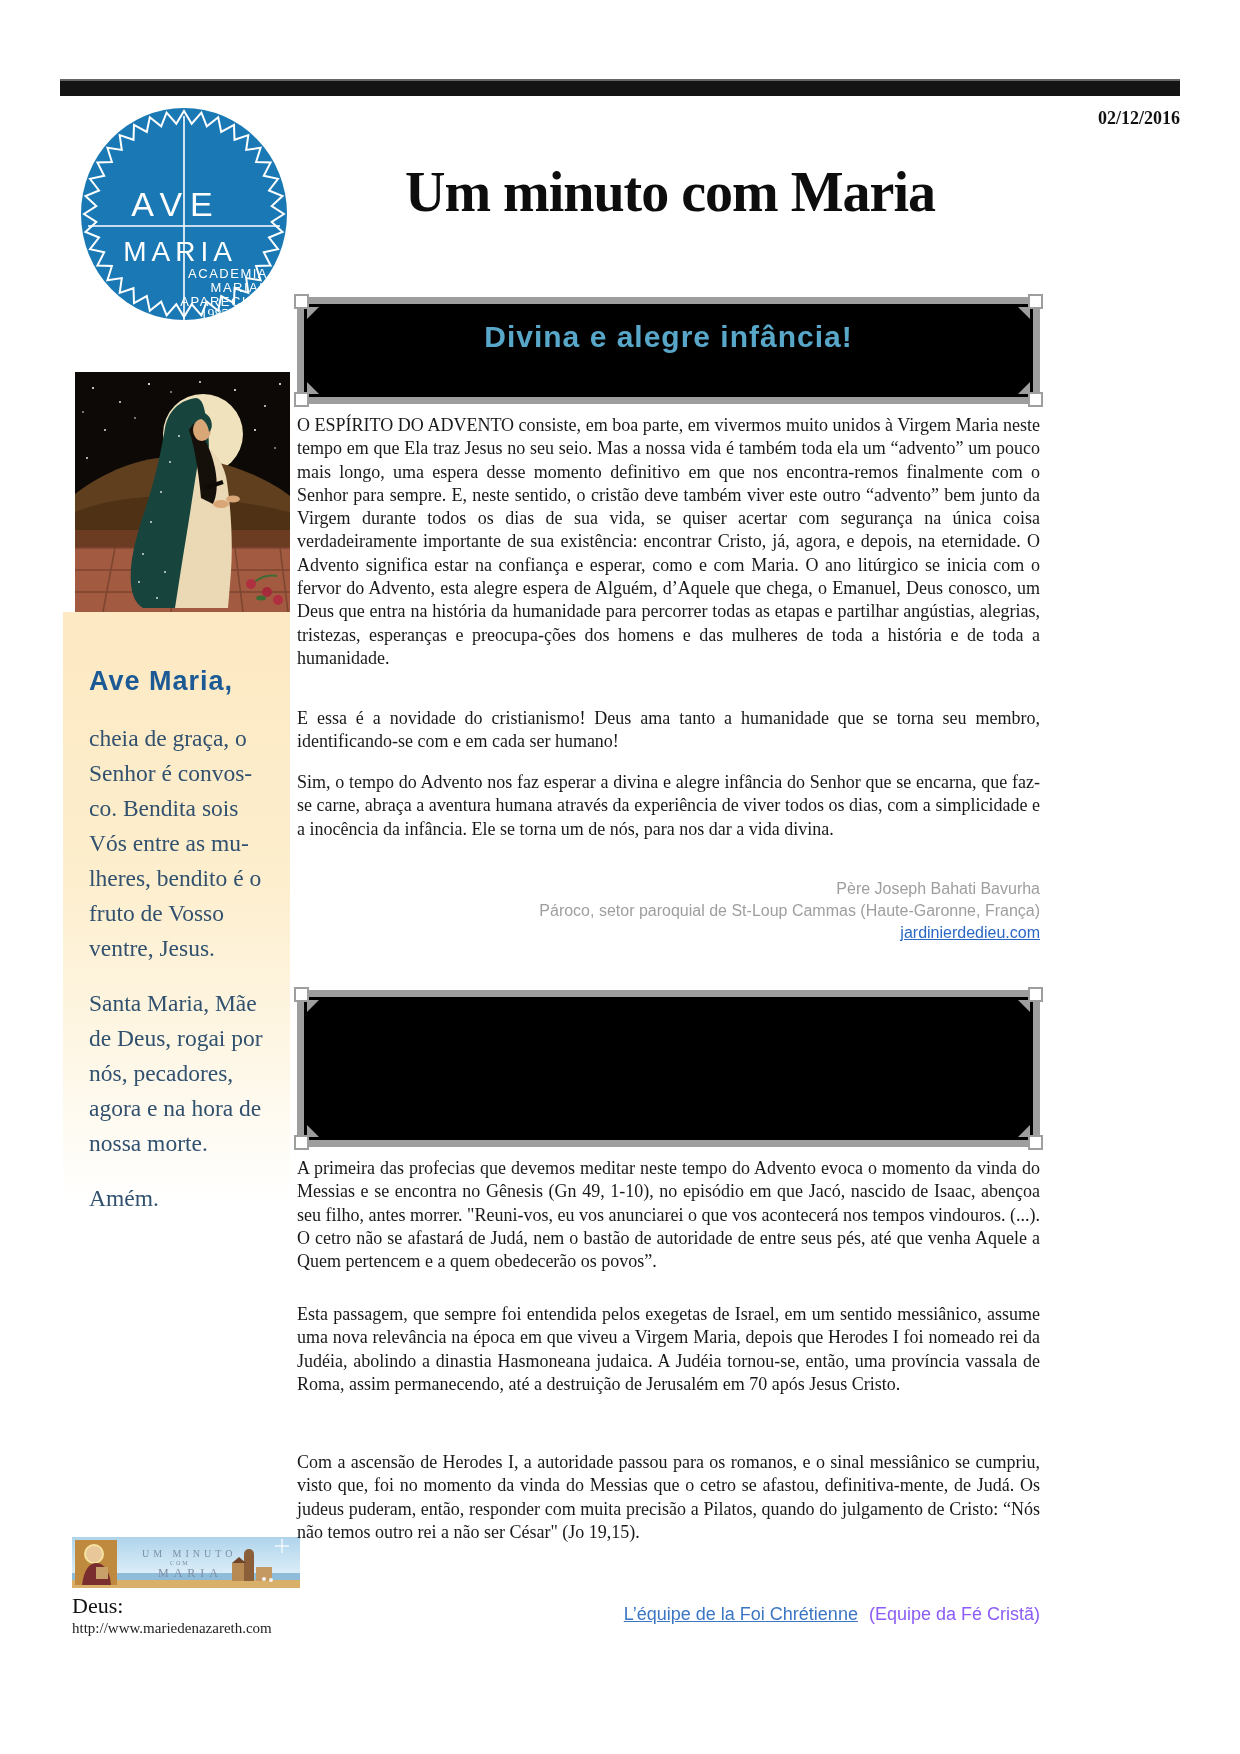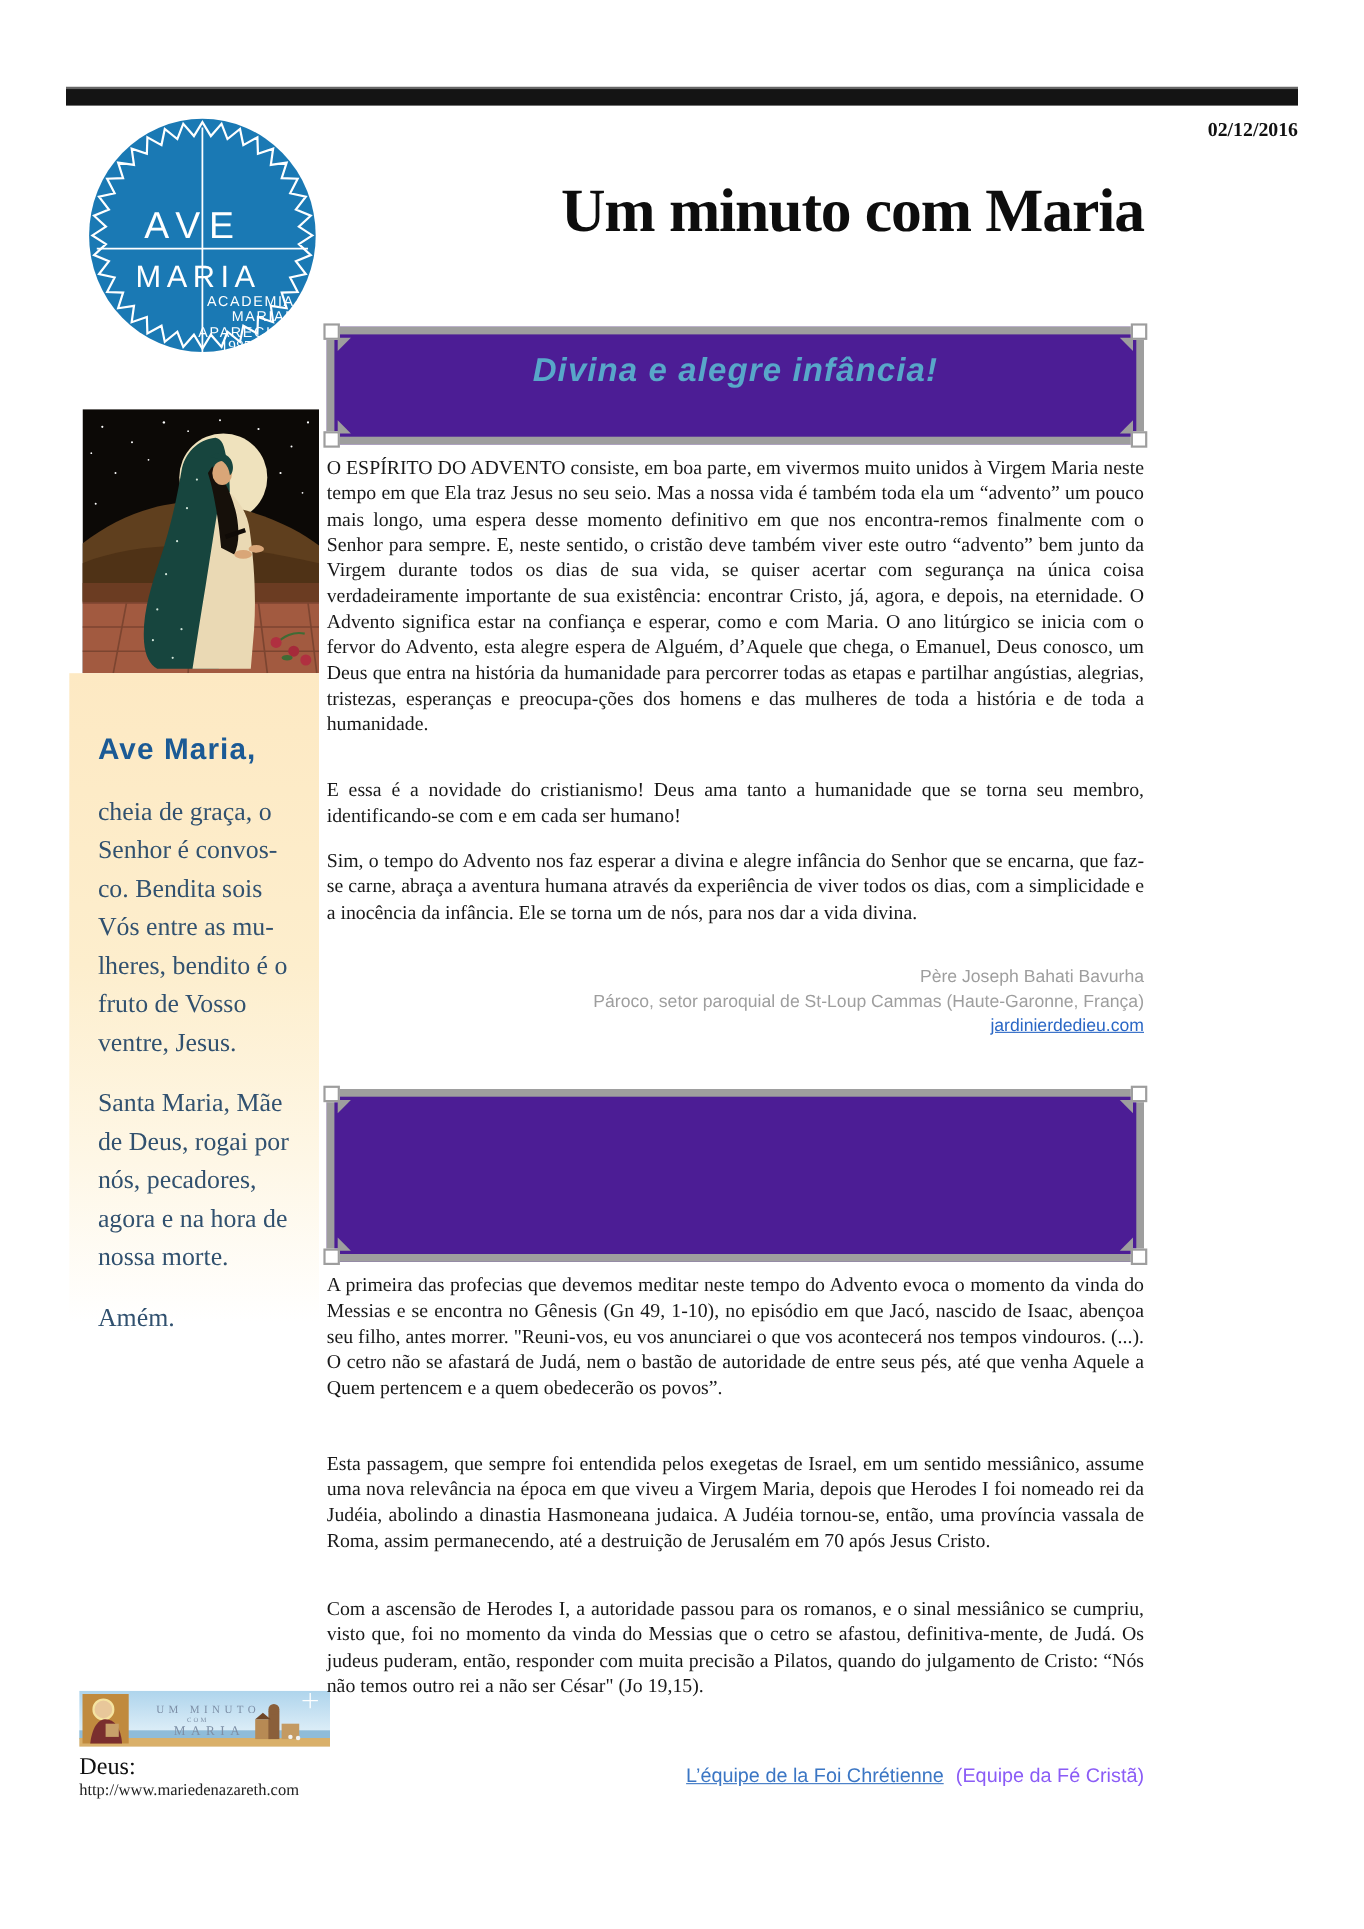--- a/index.html
+++ b/index.html
@@ -5,21 +5,21 @@
   html,body{margin:0;padding:0;background:#ffffff;}
   .page{position:relative;width:1240px;height:1754px;margin:0 auto;background:#ffffff;
         font-family:"Liberation Serif",serif;overflow:hidden;}
 
   .topbar{position:absolute;left:60px;top:79px;width:1120px;height:15px;background:#141414;
           border-top:2px solid #666;}
 
   .date{position:absolute;top:108px;right:60px;font-family:"Liberation Serif",serif;
         font-weight:bold;font-size:18px;color:#111;}
 
-  .main-title{position:absolute;left:300px;top:160px;width:740px;margin:0;text-align:right;
+  .main-title{position:absolute;left:300px;top:160px;width:740px;margin:0;text-align:center;
         font-family:"Liberation Serif",serif;font-weight:bold;font-size:56px;color:#0d0d0d;
         letter-spacing:-1px;}
 
   .logo{position:absolute;left:78px;top:106px;width:212px;height:216px;}
 
   
   .mary-art{position:absolute;left:75px;top:372px;width:215px;height:240px;}
   .prayer-panel{position:absolute;left:63px;top:612px;width:227px;height:590px;
         background:linear-gradient(180deg,#fde9c3 0%,#fdeecd 45%,#fef7e6 75%,#ffffff 100%);
         box-sizing:border-box;padding:54px 14px 0 26px;}
@@ -28,41 +28,41 @@
   .prayer-text{font-family:"Liberation Serif",serif;font-size:23.5px;line-height:35px;
         color:#31516f;white-space:pre-line;margin:0 0 20px 0;}
   .banner{position:absolute;left:72px;top:1537px;width:228px;height:51px;}
   .source-label{position:absolute;left:72px;top:1593px;font-size:22px;color:#111;}
   .source-url{position:absolute;left:72px;top:1620px;font-size:15px;color:#222;}
 
   
   .maincol{position:absolute;left:297px;top:0;width:743px;height:1754px;}
   .block{position:absolute;left:0;width:743px;}
 
-  .hdrbox{box-sizing:border-box;border:7px solid #9e9e9e;background:#4c1d95;font-style:italic;}
+  .hdrbox{box-sizing:border-box;border:7px solid #9e9e9e;background:#000000;}
   .hdr-title{font-family:"Liberation Sans",sans-serif;font-weight:bold;color:#58a7c9;
         text-align:center;letter-spacing:1px;}
   .hdr1{top:297px;height:107px;}
   .hdr1 .hdr-title{font-size:30px;padding-top:16px;}
   .hdr2{top:990px;height:157px;}
   .hdr2 .hdr-title{font-size:30px;line-height:40px;padding-top:20px;white-space:pre-line;}
 
   .orn-sq{position:absolute;width:11px;height:11px;background:#fff;border:2px solid #9e9e9e;}
   .sq-tl{left:-10px;top:-10px;} .sq-tr{right:-10px;top:-10px;}
   .sq-bl{left:-10px;bottom:-10px;} .sq-br{right:-10px;bottom:-10px;}
   .orn-tri{position:absolute;width:0;height:0;}
   .tri-tl{left:3px;top:3px;border-top:12px solid #9e9e9e;border-right:12px solid transparent;}
   .tri-tr{right:3px;top:3px;border-top:12px solid #9e9e9e;border-left:12px solid transparent;}
   .tri-bl{left:3px;bottom:3px;border-bottom:12px solid #9e9e9e;border-right:12px solid transparent;}
   .tri-br{right:3px;bottom:3px;border-bottom:12px solid #9e9e9e;border-left:12px solid transparent;}
 
   .body-par{font-family:"Liberation Serif",serif;font-size:18px;line-height:23.3px;
         color:#191919;text-align:justify;margin:0;}
   .p1{top:414px;} .p2{top:707px;} .p3{top:771px;}
-  .pA{top:1157px;} .pB{top:1303px;margin-top:16px;} .pC{top:1451px;}
+  .pA{top:1157px;} .pB{top:1303px;} .pC{top:1451px;}
 
   .attrib{top:878px;text-align:right;font-family:"Liberation Sans",sans-serif;
         font-size:16px;line-height:22px;color:#9e9e9e;}
   .attrib a{color:#2a67c5;text-decoration:underline;margin-left:12px;}
 
   .footer-line{top:1604px;text-align:right;font-family:"Liberation Sans",sans-serif;font-size:18px;}
   .footer-line a{color:#3b76c4;text-decoration:underline;margin-left:44px;}
   .footer-note{color:#8b5cf6;margin-left:6px;margin-top:48px;}
 </style>
 </head>

